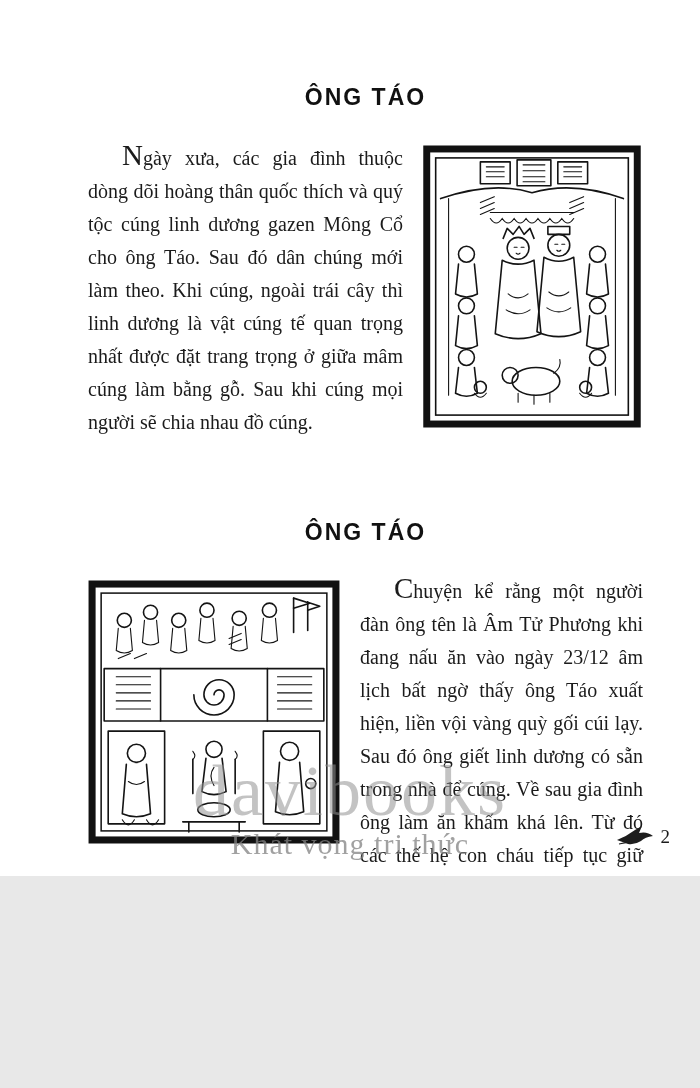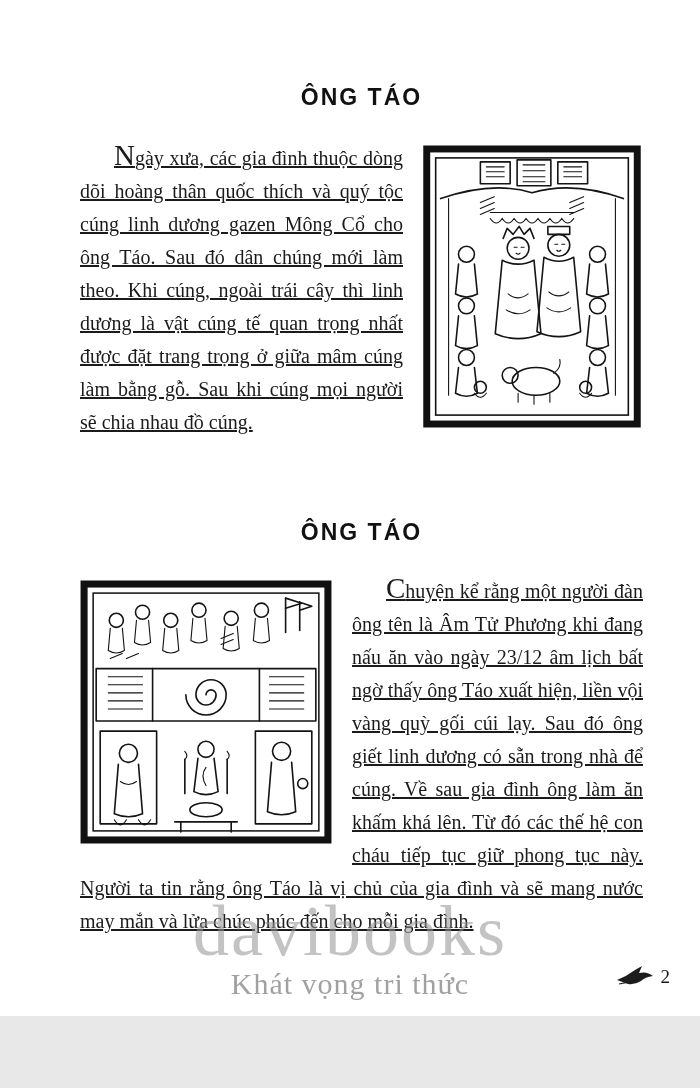--- a/index.html
+++ b/index.html
@@ -1,45 +1,46 @@
 <!DOCTYPE html>
 <html><head>
 <meta charset="utf-8">
 <style>
   * { margin:0; padding:0; box-sizing:border-box; }
   html,body { background:#e8e8e8; }
   .page {
     position:relative;
-    width:700px; height:1016px;
+    width:700px; height:876px;
     margin:0 auto;
     background:#ffffff;
     font-family:"Liberation Serif", serif;
     color:#1b1b1b;
     overflow:hidden;
+    padding-left:8px;
   }
   .content { padding:0 57px 0 80px; }
   h2.section-heading {
     text-align:center;
     font-family:"Liberation Sans", sans-serif;
     font-weight:bold;
     font-size:23px;
     letter-spacing:2px;
     color:#111;
   }
   h2.first  { padding-top:84px; margin-bottom:28px; }
   h2.second { padding-top:80px; margin-bottom:26px; }
   p.para {
     font-size:20px;
     line-height:33px;
     text-align:justify;
     text-indent:34px;
     color:#1b1b1b;
   }
   p.para::first-letter { font-size:1.45em; }
-  .section-body { overflow:visible;text-decoration:underline; }
+  .section-body { overflow:visible; }
   figure.woodcut { background:#fff; }
   figure.fig-right { float:right; width:222px; height:283px; margin:6px 0 10px 18px; }
   figure.fig-left  { float:left;  width:252px; height:264px; margin:8px 20px 8px 0; }
   figure.woodcut svg { display:block; width:100%; height:100%; }
   .clear { clear:both; }
   .watermark {
     position:absolute; left:0; right:0; bottom:14px;
     text-align:center; pointer-events:none;
   }
   .watermark .brand {

